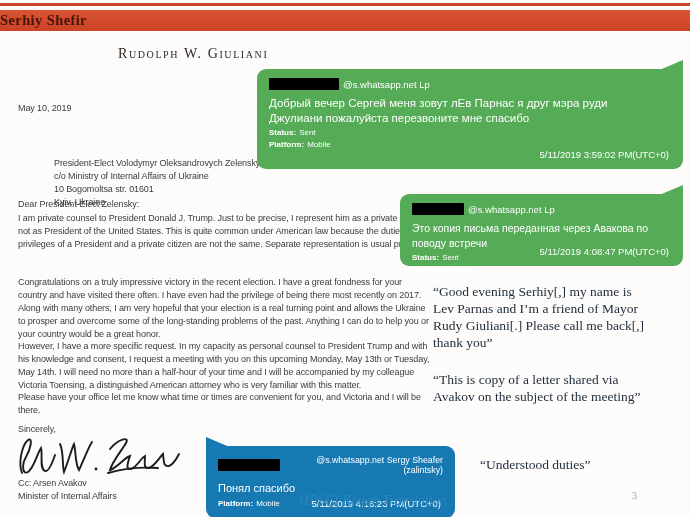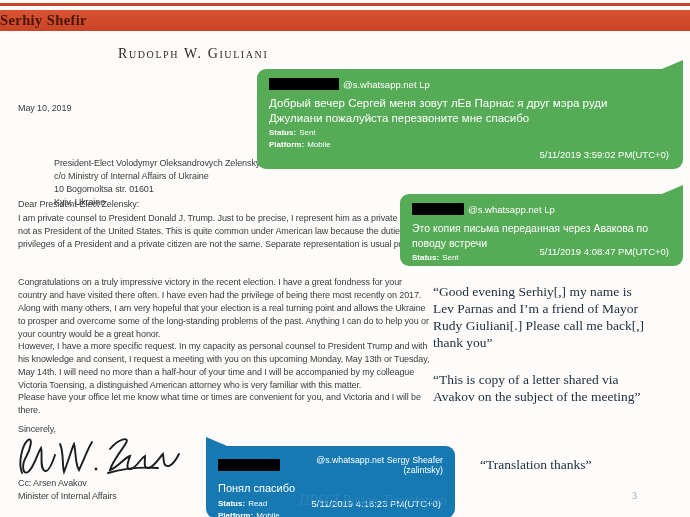--- a/index.html
+++ b/index.html
@@ -137,28 +137,25 @@
   </div>
 
   <div class="bubble recv blue" style="left:206px;top:446px;width:249px;height:72px;">
     <div class="tail blue-t"></div>
     <div class="b-header">
       <span class="redaction" style="width:62px;"></span>
       <span style="font-size:8.8px;">@s.whatsapp.net Sergy Sheafer (zalintsky)</span>
     </div>
     <div class="b-body" style="font-size:11px;">Понял спасибо</div>
     <div class="b-meta">
-      <span class="lbl">Status:</span><span class="val">Read</span>
-    </div>
-    <div class="b-meta">
       <span class="lbl">Platform:</span><span class="val">Mobile</span>
     </div>
     <div class="b-time">5/11/2019 4:18:23 PM(UTC+0)</div>
   </div>
 
   <div class="quote q1">“Good evening Serhiy[,] my name is Lev Parnas and I’m a friend of Mayor Rudy Giuliani[.] Please call me back[,] thank you”</div>
   <div class="quote q2">“This is copy of a letter shared via Avakov on the subject of the meeting”</div>
-  <div class="quote q3">“Translation thanks”</div>
+  <div class="quote q3">“Understood duties”</div>
 
   <div class="watermark">HPSCI Rough Translation</div>
   <div class="pagenum">3</div>
 
 </div>
 
 </body></html>

